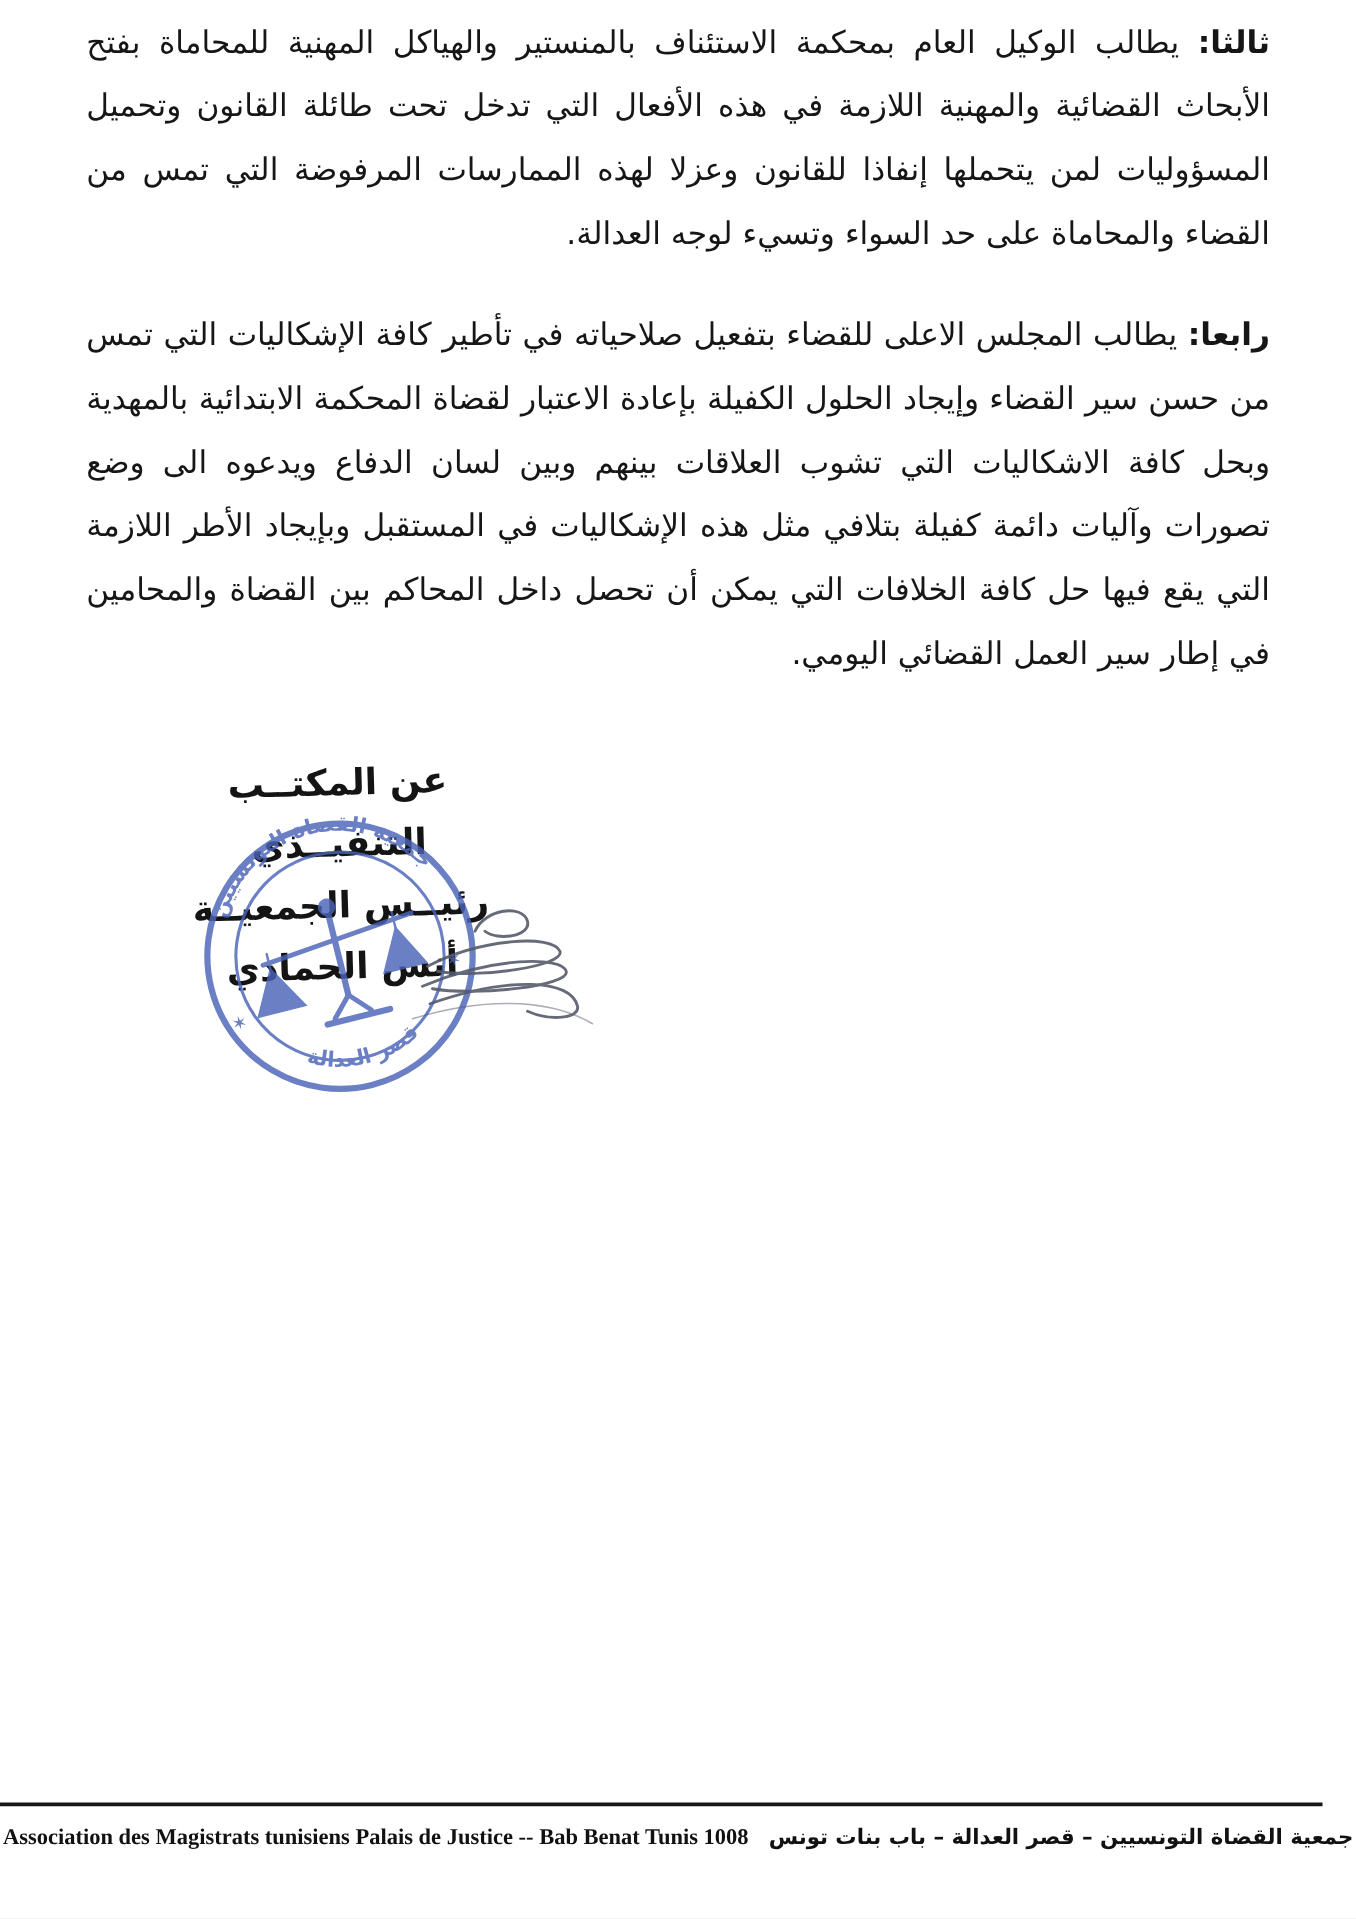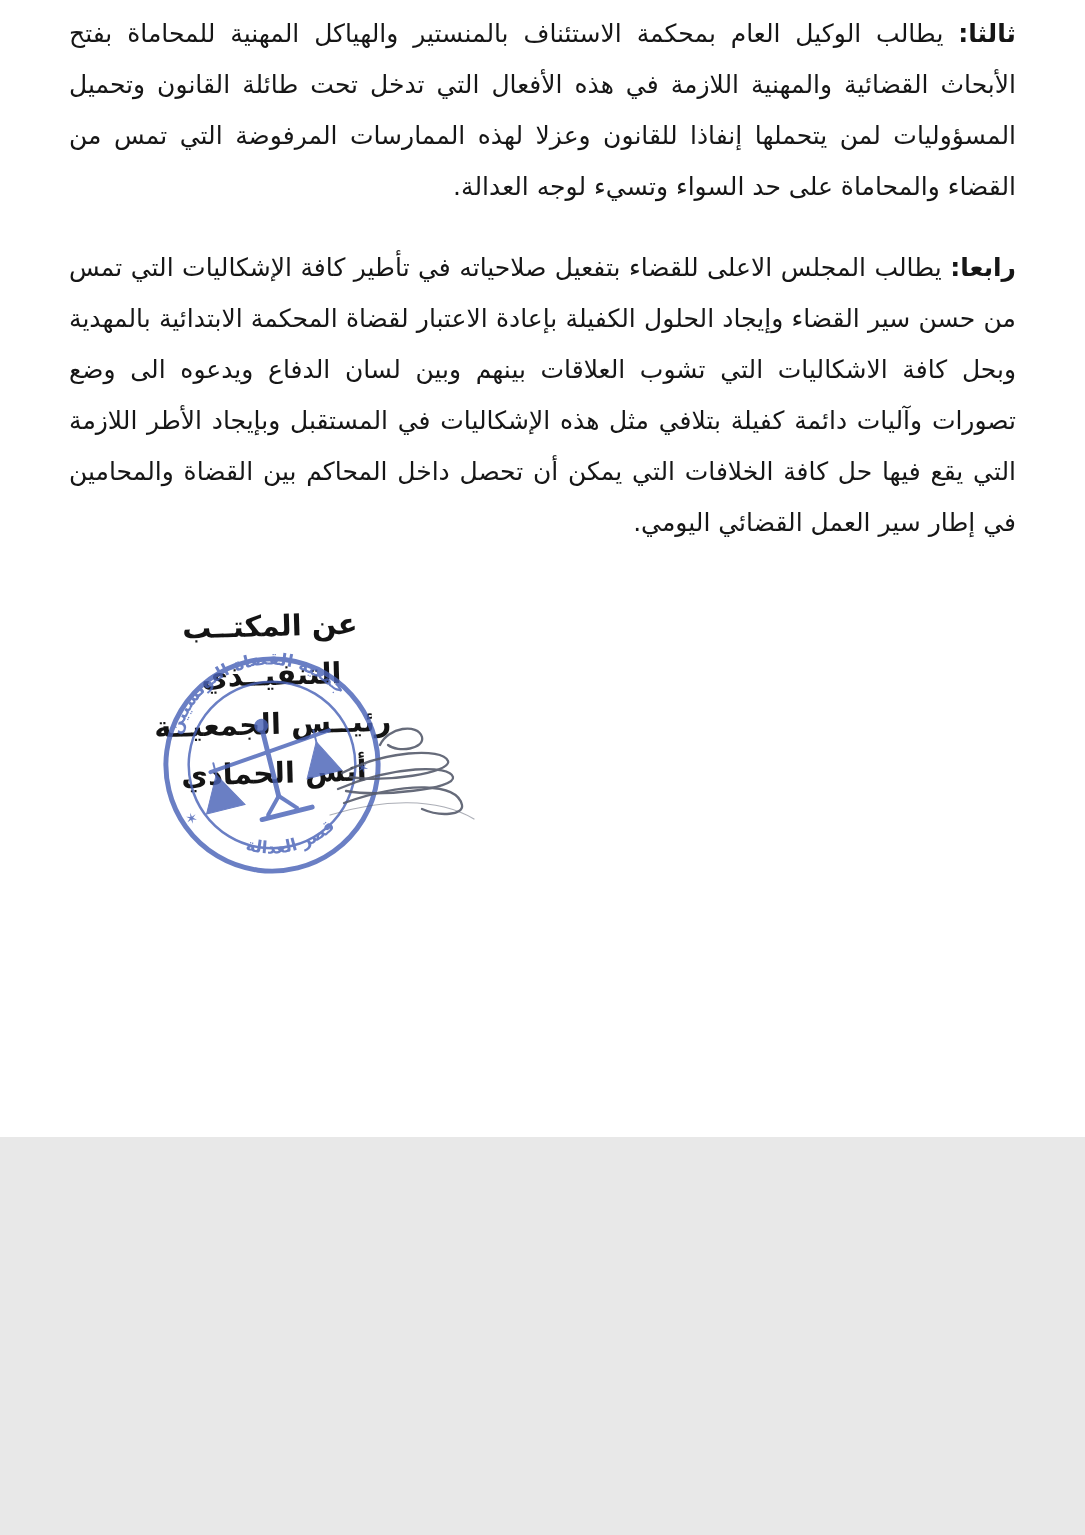--- a/index.html
+++ b/index.html
@@ -1,18 +1,18 @@
 <!DOCTYPE html>
 <html lang="ar"><head>
 <meta charset="utf-8">
 <style>
   html,body { margin:0; padding:0; background:#e8e8e8; }
   .page {
     position:relative;
-    width:1085px; height:1137px;
+    width:1085px; height:1535px;
     margin:0 auto;
     background:#ffffff;
     font-family:"DejaVu Sans", sans-serif;
     color:#1b1b1b;
     overflow:hidden;
   }
   
   .body-text {
     position:absolute;
     top:8px; right:69px; left:69px;
@@ -112,15 +112,16 @@
       <path d="M 58 52 C 66 34, 96 30, 100 44 C 103 56, 76 60, 66 52"></path>
       <path d="M 20 80 C 62 58, 120 54, 126 68 C 130 80, 60 90, 28 84"></path>
       <path d="M 16 96 C 72 72, 128 72, 131 84 C 134 96, 58 104, 24 98"></path>
       <path d="M 22 110 C 85 88, 135 90, 140 112 C 142 122, 118 124, 100 116"></path>
       <path d="M 8 122 C 60 106, 115 104, 152 126" stroke-width="1.2" opacity="0.55"></path>
     </g>
   </svg>
 
   <div class="footer-rule"></div>
   <div class="footer">
+    <div class="footer-line"><span class="footer-ar">جمعية القضاة التونسيين – قصر العدالة – باب بنات تونس</span><span class="footer-lat">Association des Magistrats tunisiens Palais de Justice -- Bab Benat Tunis 1008</span></div>
   </div>
 
 </div>
 
 </body></html>

